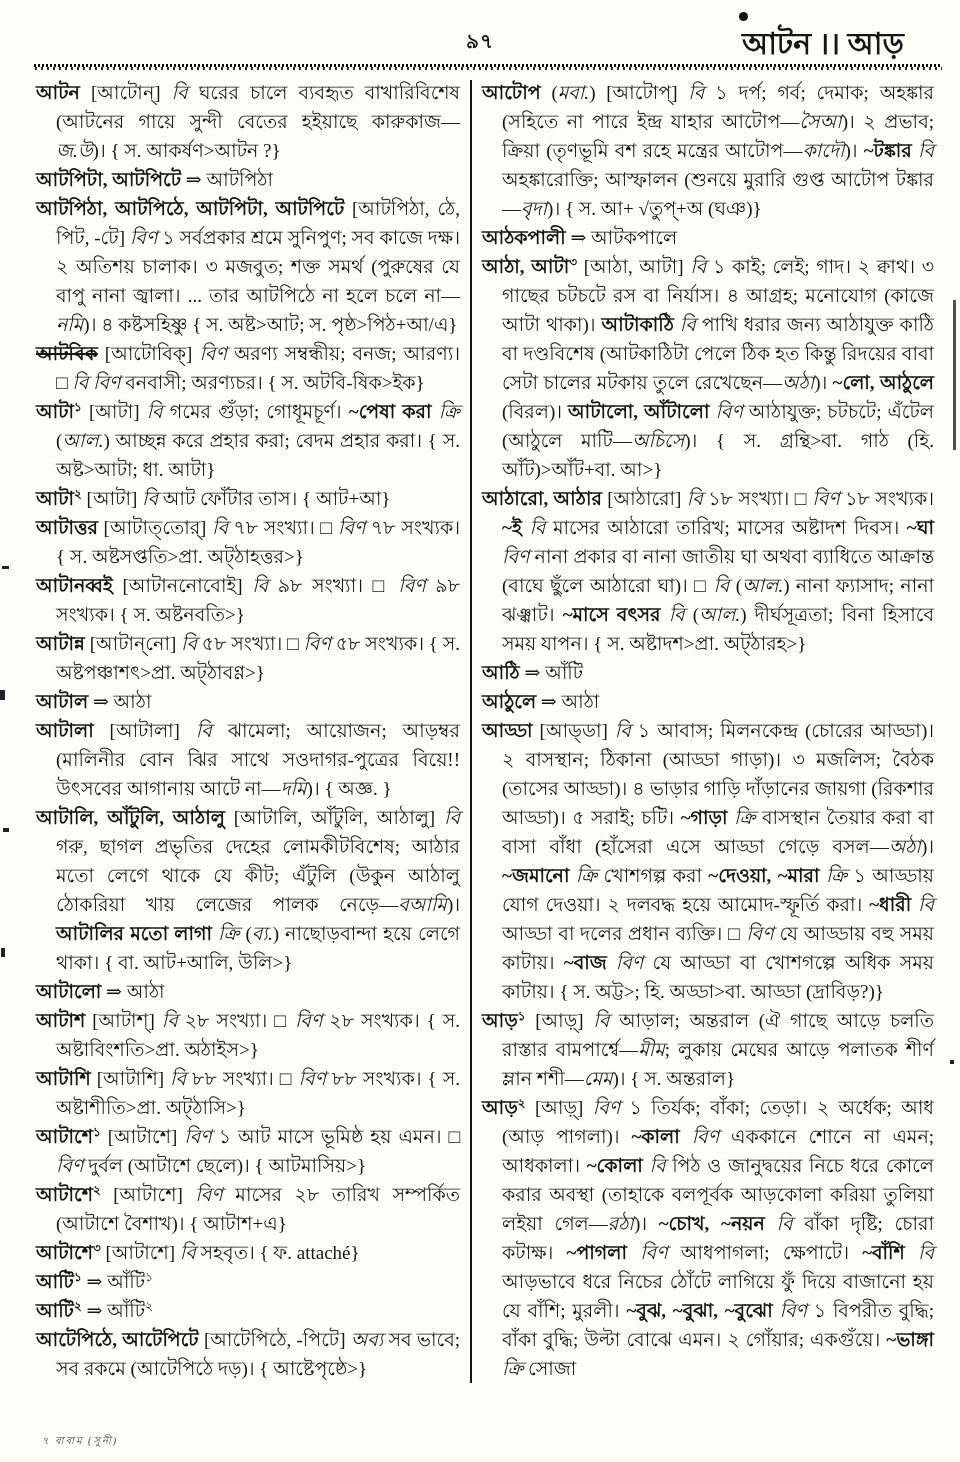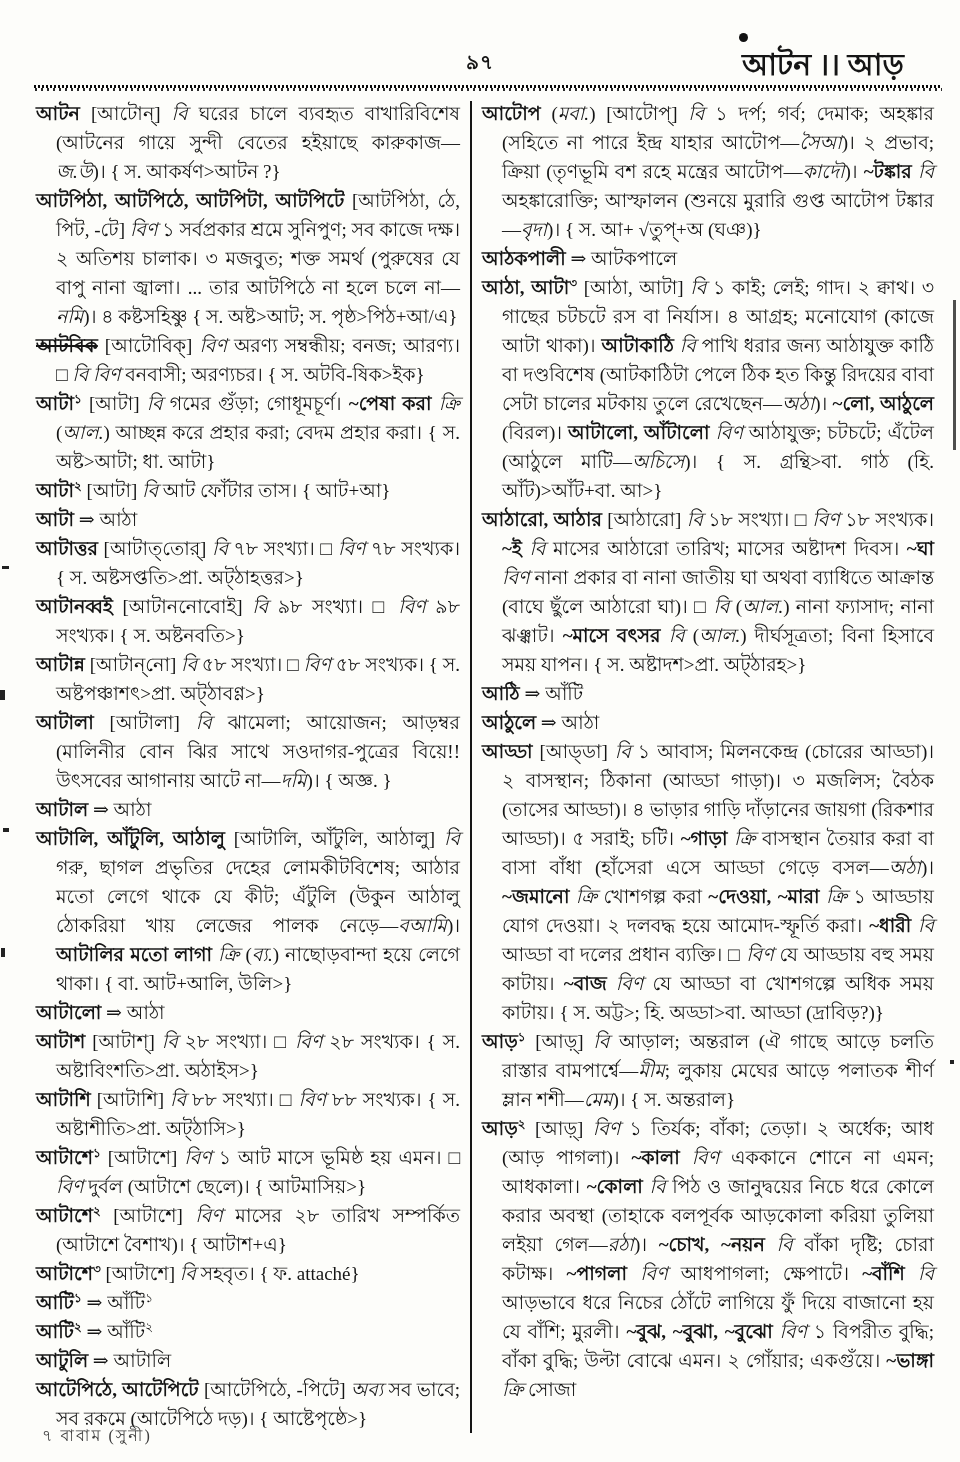--- a/index.html
+++ b/index.html
@@ -5,21 +5,21 @@
   html,body{margin:0;padding:0;background:#e8e8e4;}
   .page{
     position:relative;
     width:960px;height:1462px;
     margin:0 auto;
     background:#fdfdfa;
     color:#151515;
     font-family:"Liberation Serif","DejaVu Serif",serif;
     overflow:hidden;
   }
-  header.pagehead{position:relative;height:64px;margin-top:21px;}
+  header.pagehead{position:relative;height:64px;}
   .pageno{
     position:absolute;left:0;right:0;top:26px;
     text-align:center;font-size:20px;font-weight:700;letter-spacing:1px;
   }
   .guide{
     position:absolute;right:56px;top:20px;
     font-size:30px;font-weight:700;white-space:nowrap;
   }
   .inkdot{
     position:absolute;right:212px;top:12px;
@@ -42,21 +42,21 @@
   .col.left{width:424px;}
   .col.right{flex:1;}
   .divider{width:2px;background:#161616;margin:2px 10px 0 10px;}
   p.entry{margin:0;padding-left:20px;text-indent:-20px;}
   p.entry b.hw{font-weight:700;}
   p.entry sup{font-size:12px;line-height:0;}
   p.entry i{font-style:italic;}
   p.entry s{text-decoration:line-through;text-decoration-thickness:2px;}
   footer.pagefoot{
     position:absolute;left:42px;bottom:12px;
-    font-size:16px;color:#3b3b3b;letter-spacing:2px;
+    font-size:10px;color:#3b3b3b;letter-spacing:2px;font-style:italic;
   }
   .speck{position:absolute;background:#222;}
   .sp1{left:2px;top:566px;width:7px;height:3px;}
   .sp2{left:0px;top:690px;width:5px;height:10px;}
   .sp3{left:3px;top:828px;width:6px;height:4px;}
   .sp4{left:1px;top:948px;width:4px;height:9px;}
   .sp5{right:4px;top:300px;width:3px;height:150px;opacity:.8;}
   .sp6{right:6px;top:1060px;width:4px;height:4px;}
 </style>
 </head>
@@ -68,40 +68,39 @@
     <span class="pageno">৯৭</span>
     <span class="inkdot"></span>
     <span class="guide">আটন ।। আড়</span>
   </header>
 
   <div class="rule"></div>
 
   <main class="cols">
     <section class="col left" id="col-left">
         <p class="entry"><b class="hw">আটন</b> [আটোন্] <i>বি</i> ঘরের চালে ব্যবহৃত বাখারিবিশেষ (আটনের গায়ে সুন্দী বেতের হইয়াছে কারুকাজ—<i>জ.উ</i>)। { স. আকর্ষণ&gt;আটন ?}</p>
+        <p class="entry"><b class="hw">আটপিটা, আটপিটে</b> ⇒ আটপিঠা</p>
         <p class="entry"><b class="hw">আটপিঠা, আটপিঠে, আটপিটা, আটপিটে</b> [আটপিঠা, ঠে, পিট, -টে] <i>বিণ</i> ১ সর্বপ্রকার শ্রমে সুনিপুণ; সব কাজে দক্ষ। ২ অতিশয় চালাক। ৩ মজবুত; শক্ত সমর্থ (পুরুষের যে বাপু নানা জ্বালা। ... তার আটপিঠে না হলে চলে না—<i>নমি</i>)। ৪ কষ্টসহিষ্ণু { স. অষ্ট&gt;আট; স. পৃষ্ঠ&gt;পিঠ+আ/এ}</p>
         <p class="entry"><b class="hw"><s>আটবিক</s></b> [আটোবিক্] <i>বিণ</i> অরণ্য সম্বন্ধীয়; বনজ; আরণ্য। □ <i>বি বিণ</i> বনবাসী; অরণ্যচর। { স. অটবি-ষিক&gt;ইক}</p>
         <p class="entry"><b class="hw">আটা<sup>১</sup></b> [আটা] <i>বি</i> গমের গুঁড়া; গোধূমচূর্ণ। <b>~পেষা করা</b> <i>ক্রি</i> (<i>আল.</i>) আচ্ছন্ন করে প্রহার করা; বেদম প্রহার করা। { স. অষ্ট&gt;আটা; ধা. আটা}</p>
         <p class="entry"><b class="hw">আটা<sup>২</sup></b> [আটা] <i>বি</i> আট ফোঁটার তাস। { আট+আ}</p>
-        <p class="entry"><b class="hw">আটা</b> ⇒ আঠা</p>
         <p class="entry"><b class="hw">আটাত্তর</b> [আটাত্‌তোর্] <i>বি</i> ৭৮ সংখ্যা। □ <i>বিণ</i> ৭৮ সংখ্যক। { স. অষ্টসপ্ততি&gt;প্রা. অট্ঠাহত্তর&gt;}</p>
         <p class="entry"><b class="hw">আটানব্বই</b> [আটাননোবোই] <i>বি</i> ৯৮ সংখ্যা। □ <i>বিণ</i> ৯৮ সংখ্যক। { স. অষ্টনবতি&gt;}</p>
         <p class="entry"><b class="hw">আটান্ন</b> [আটান্‌নো] <i>বি</i> ৫৮ সংখ্যা। □ <i>বিণ</i> ৫৮ সংখ্যক। { স. অষ্টপঞ্চাশৎ&gt;প্রা. অট্ঠাবণ্ণ&gt;}</p>
+        <p class="entry"><b class="hw">আটাল</b> ⇒ আঠা</p>
         <p class="entry"><b class="hw">আটালা</b> [আটালা] <i>বি</i> ঝামেলা; আয়োজন; আড়ম্বর (মালিনীর বোন ঝির সাথে সওদাগর-পুত্রের বিয়ে!! উৎসবের আগানায় আটে না—<i>দমি</i>)। { অজ্ঞ. }</p>
-        <p class="entry"><b class="hw">আটাল</b> ⇒ আঠা</p>
         <p class="entry"><b class="hw">আটালি, আঁটুলি, আঠালু</b> [আটালি, আঁটুলি, আঠালু] <i>বি</i> গরু, ছাগল প্রভৃতির দেহের লোমকীটবিশেষ; আঠার মতো লেগে থাকে যে কীট; এঁটুলি (উকুন আঠালু ঠোকরিয়া খায় লেজের পালক নেড়ে—<i>বআমি</i>)। <b>আটালির মতো লাগা</b> <i>ক্রি</i> (<i>ব্য.</i>) নাছোড়বান্দা হয়ে লেগে থাকা। { বা. আট+আলি, উলি&gt;}</p>
         <p class="entry"><b class="hw">আটালো</b> ⇒ আঠা</p>
         <p class="entry"><b class="hw">আটাশ</b> [আটাশ্] <i>বি</i> ২৮ সংখ্যা। □ <i>বিণ</i> ২৮ সংখ্যক। { স. অষ্টাবিংশতি&gt;প্রা. অঠাইস&gt;}</p>
         <p class="entry"><b class="hw">আটাশি</b> [আটাশি] <i>বি</i> ৮৮ সংখ্যা। □ <i>বিণ</i> ৮৮ সংখ্যক। { স. অষ্টাশীতি&gt;প্রা. অট্ঠাসি&gt;}</p>
         <p class="entry"><b class="hw">আটাশে<sup>১</sup></b> [আটাশে] <i>বিণ</i> ১ আট মাসে ভূমিষ্ঠ হয় এমন। □ <i>বিণ</i> দুর্বল (আটাশে ছেলে)। { আটমাসিয়&gt;}</p>
         <p class="entry"><b class="hw">আটাশে<sup>২</sup></b> [আটাশে] <i>বিণ</i> মাসের ২৮ তারিখ সম্পর্কিত (আটাশে বৈশাখ)। { আটাশ+এ}</p>
         <p class="entry"><b class="hw">আটাশে<sup>৩</sup></b> [আটাশে] <i>বি</i> সহবৃত। { ফ. attaché}</p>
         <p class="entry"><b class="hw">আটি<sup>১</sup></b> ⇒ আঁটি<sup>১</sup></p>
         <p class="entry"><b class="hw">আটি<sup>২</sup></b> ⇒ আঁটি<sup>২</sup></p>
-        <p class="entry"><b class="hw">আটুলি</b> ⇒ আটালি</p>
         <p class="entry"><b class="hw">আটেপিঠে, আটেপিটে</b> [আটেপিঠে, -পিটে] <i>অব্য</i> সব ভাবে; সব রকমে (আটেপিঠে দড়)। { আষ্টেপৃষ্ঠে&gt;}</p>
       </section>
     <div class="divider"></div>
     <section class="col right" id="col-right">
         <p class="entry"><b class="hw">আটোপ</b> (<i>মবা.</i>) [আটোপ্] <i>বি</i> ১ দর্প; গর্ব; দেমাক; অহঙ্কার (সহিতে না পারে ইন্দ্র যাহার আটোপ—<i>সৈআ</i>)। ২ প্রভাব; ক্রিয়া (তৃণভূমি বশ রহে মন্ত্রের আটোপ—<i>কাদৌ</i>)। <b>~টঙ্কার</b> <i>বি</i> অহঙ্কারোক্তি; আস্ফালন (শুনয়ে মুরারি গুপ্ত আটোপ টঙ্কার—<i>বৃদা</i>)। { স. আ+ √তুপ্+অ (ঘঞ)}</p>
         <p class="entry"><b class="hw">আঠকপালী</b> ⇒ আটকপালে</p>
         <p class="entry"><b class="hw">আঠা, আটা<sup>৩</sup></b> [আঠা, আটা] <i>বি</i> ১ কাই; লেই; গাদ। ২ ক্বাথ। ৩ গাছের চটচটে রস বা নির্যাস। ৪ আগ্রহ; মনোযোগ (কাজে আটা থাকা)। <b>আটাকাঠি</b> <i>বি</i> পাখি ধরার জন্য আঠাযুক্ত কাঠি বা দণ্ডবিশেষ (আটকাঠিটা পেলে ঠিক হত কিন্তু রিদয়ের বাবা সেটা চালের মটকায় তুলে রেখেছেন—<i>অঠা</i>)। <b>~লো, আঠুলে</b> (বিরল)। <b>আটালো, আঁটালো</b> <i>বিণ</i> আঠাযুক্ত; চটচটে; এঁটেল (আঠুলে মাটি—<i>অচিসে</i>)। { স. গ্রন্থি&gt;বা. গাঠ (হি. আঁট)&gt;আঁট+বা. আ&gt;}</p>
         <p class="entry"><b class="hw">আঠারো, আঠার</b> [আঠারো] <i>বি</i> ১৮ সংখ্যা। □ <i>বিণ</i> ১৮ সংখ্যক। <b>~ই</b> <i>বি</i> মাসের আঠারো তারিখ; মাসের অষ্টাদশ দিবস। <b>~ঘা</b> <i>বিণ</i> নানা প্রকার বা নানা জাতীয় ঘা অথবা ব্যাধিতে আক্রান্ত (বাঘে ছুঁলে আঠারো ঘা)। □ <i>বি</i> (<i>আল.</i>) নানা ফ্যাসাদ; নানা ঝঞ্ঝাট। <b>~মাসে বৎসর</b> <i>বি</i> (<i>আল.</i>) দীর্ঘসূত্রতা; বিনা হিসাবে সময় যাপন। { স. অষ্টাদশ&gt;প্রা. অট্ঠারহ&gt;}</p>
         <p class="entry"><b class="hw">আঠি</b> ⇒ আঁটি</p>
         <p class="entry"><b class="hw">আঠুলে</b> ⇒ আঠা</p>

